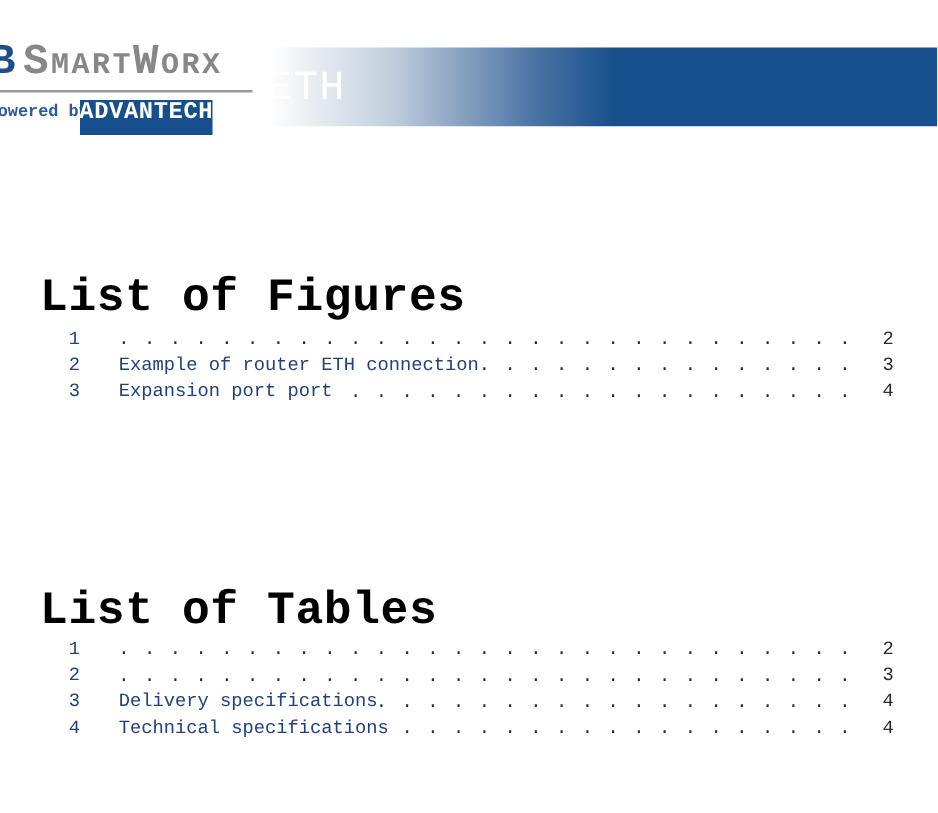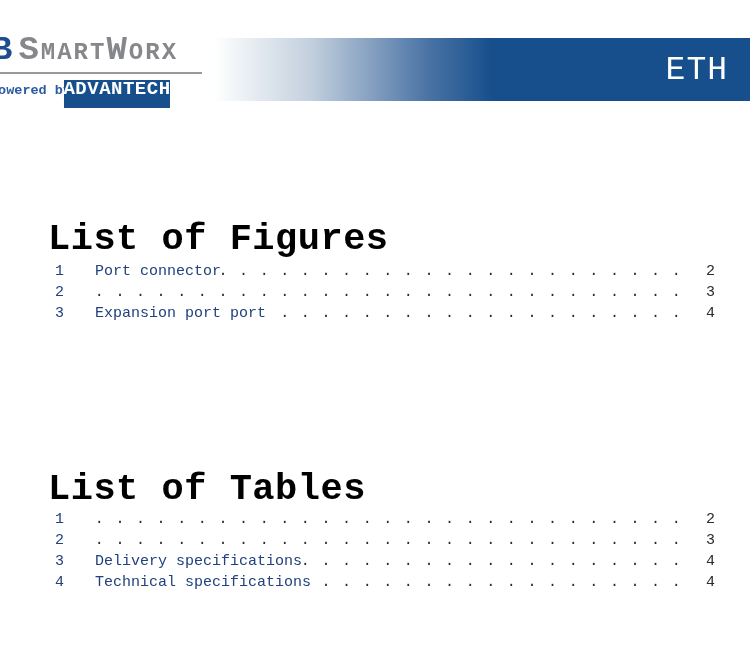--- a/index.html
+++ b/index.html
@@ -30,30 +30,30 @@
     display:flex;align-items:flex-start;justify-content:center;
   }
   .adv-text{
     color:#ffffff;font-weight:700;font-size:19px;letter-spacing:0.5px;
     line-height:1;
   }
 
   .header-bar{
     position:absolute;left:214px;top:38px;width:536px;height:63px;
     background:linear-gradient(90deg,#ffffff 0%,#c3d0de 18%,#4a73a4 40%,#164F8C 52%,#164F8C 100%);
-    display:flex;align-items:center;justify-content:flex-end;
+    display:flex;align-items:center;
   }
   .eth-label{
     color:#ffffff;font-size:33px;font-weight:400;letter-spacing:1px;
     margin-right:22px;line-height:1;padding-top:2px;
   }
 
   
   .section-title{
-    position:absolute;left:48px;
+    position:absolute;left:32px;
     font-size:37px;font-weight:700;color:#000000;line-height:1;
     letter-spacing:0.5px;white-space:nowrap;
   }
   #figures-title{top:196px;}
   #tables-title{top:446px;}
 
   .toc-list{position:absolute;left:32px;width:683px;}
   #figures-list{top:261px;}
   #tables-list{top:509px;}
 
@@ -97,27 +97,27 @@
 
   <div class="header-bar">
     <span class="eth-label">ETH</span>
   </div>
 
   <h1 class="section-title" id="figures-title">List of Figures</h1>
   <div class="toc-list" id="figures-list">
 
       <div class="toc-row">
         <span class="toc-num">1</span>
-        <span class="toc-title">Port connector</span>
         <span class="toc-dots"></span>
         <span class="toc-page">2</span>
       </div>
 
       <div class="toc-row">
         <span class="toc-num">2</span>
+        <span class="toc-title">Example of router ETH connection</span>
         <span class="toc-dots"></span>
         <span class="toc-page">3</span>
       </div>
 
       <div class="toc-row">
         <span class="toc-num">3</span>
         <span class="toc-title">Expansion port port</span>
         <span class="toc-dots"></span>
         <span class="toc-page">4</span>
       </div>

